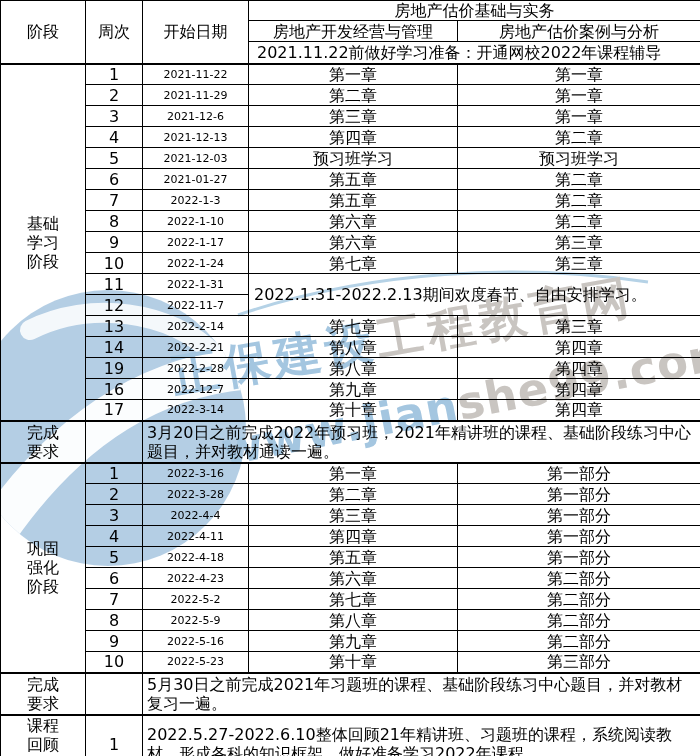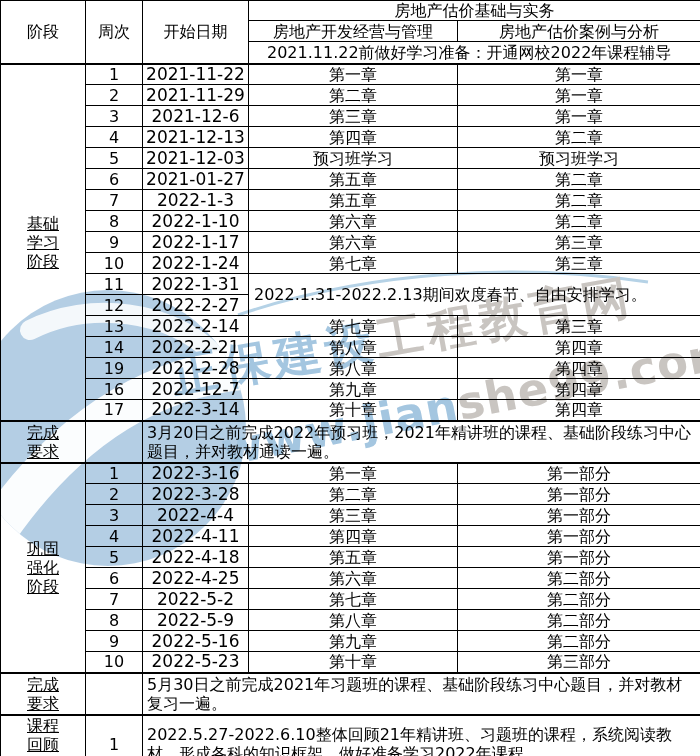--- a/index.html
+++ b/index.html
@@ -21,25 +21,25 @@
   td{border:1px solid #000;text-align:center;vertical-align:middle;padding:0;
      font-size:16px;line-height:19px;background:transparent;overflow:hidden;}
   col.c1{width:85px}col.c2{width:57px}col.c3{width:106px}col.c4{width:209px}col.c5{width:243px}
   tr.h1{height:19px}
   tr.h2{height:21px}
   tr.h3{height:22px}
   tr.sched{height:21px}
   tr.req{height:39px}
   tr.review{height:43px}
   tr.secstart td{border-top:2px solid #000;}
-  td.stage{padding:0 24px;text-decoration:underline;}
-  td.date{font-size:17px;}
+  td.stage{padding:0 24px;}
+  td.date{font-size:11px;}
   td.para{text-align:left;padding:1px 4px;}
   td.holiday{text-align:left;padding:0 5px;}
-  td.prep{text-align:left;padding:0 18px;}
+  td.prep{text-align:left;padding:0 8px;}
 </style>
 </head>
 <body>
 
 <div class="page">
 
   <div class="wm">
     <svg class="wm-svg" width="700" height="756" viewBox="0 0 700 756">
       <defs>
         <clipPath id="logoClip">
@@ -145,21 +145,21 @@
           <td class="course">第七章</td>
           <td class="course">第三章</td>
         </tr>
         <tr class="sched">
           <td class="num">11</td>
           <td class="date">2022-1-31</td>
           <td class="holiday" colspan="2" rowspan="2">2022.1.31-2022.2.13期间欢度春节、自由安排学习。</td>
         </tr>
         <tr class="sched">
           <td class="num">12</td>
-          <td class="date">2022-2-27</td>
+          <td class="date">2022-11-7</td>
         </tr>
         <tr class="sched">
           <td class="num">13</td>
           <td class="date">2022-2-14</td>
           <td class="course">第七章</td>
           <td class="course">第三章</td>
         </tr>
         <tr class="sched">
           <td class="num">14</td>
           <td class="date">2022-2-21</td>
@@ -215,21 +215,21 @@
           <td class="course">第一部分</td>
         </tr>
         <tr class="sched">
           <td class="num">5</td>
           <td class="date">2022-4-18</td>
           <td class="course">第五章</td>
           <td class="course">第一部分</td>
         </tr>
         <tr class="sched">
           <td class="num">6</td>
-          <td class="date">2022-4-25</td>
+          <td class="date">2022-4-23</td>
           <td class="course">第六章</td>
           <td class="course">第二部分</td>
         </tr>
         <tr class="sched">
           <td class="num">7</td>
           <td class="date">2022-5-2</td>
           <td class="course">第七章</td>
           <td class="course">第二部分</td>
         </tr>
         <tr class="sched">

